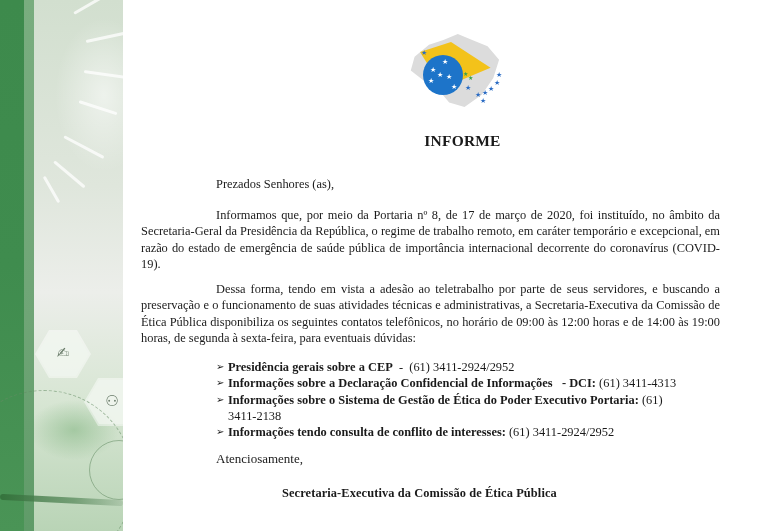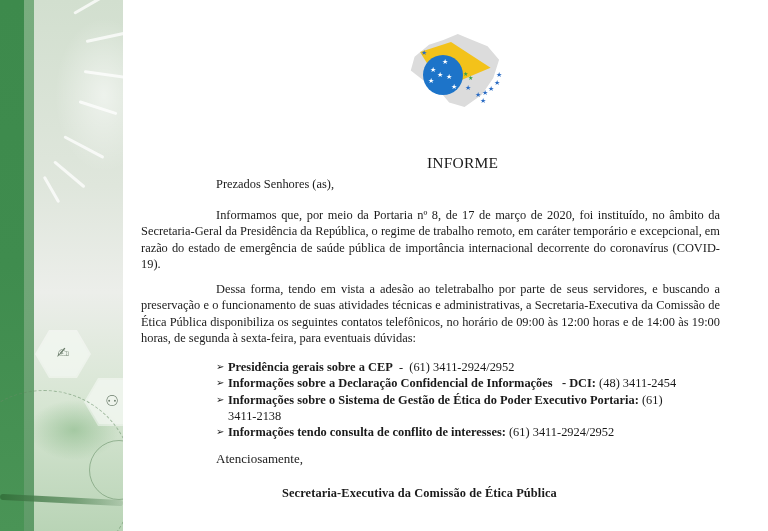--- a/index.html
+++ b/index.html
@@ -62,22 +62,22 @@
     .star.blue { color: #2b6cc4; }
     .star.green { color: #3aa04a; font-size: 6px; }
     .logo-text { position: absolute; left: 4px; top: 72px; white-space: nowrap; font-family: "Liberation Sans", "DejaVu Sans", sans-serif; color: #333333; }
     .logo-comissao { font-size: 12.5px; letter-spacing: -0.2px; }
     .logo-etica { font-size: 25px; color: #3aa04a; letter-spacing: -0.8px; margin-left: 3px; vertical-align: -2px; }
     .logo-publica { font-size: 17px; color: #333333; letter-spacing: -0.4px; vertical-align: -1px; }
 
     
     .doc { position: absolute; left: 141px; top: 0; width: 579px; }
     .title {
-      position: absolute; left: 0; width: 579px; top: 154px; text-align: center;
-      font-weight: normal; font-size: 15.5px; letter-spacing: 0.2px; padding-left: 64px;
+      position: absolute; left: 0; width: 579px; top: 132px; text-align: center;
+      font-weight: bold; font-size: 15.5px; letter-spacing: 0.2px; padding-left: 64px;
     }
     .p { position: absolute; left: 0; width: 579px; font-size: 12.4px; line-height: 16.3px; text-align: justify; }
     .p .indent { display: inline-block; width: 75px; }
     .greeting { left: 75px; top: 176px; }
     .para1 { top: 207px; }
     .para2 { top: 281px; }
     .contacts { position: absolute; left: 75px; top: 359px; width: 504px; font-size: 12.4px; line-height: 16.3px; }
     .contact-item { position: relative; padding-left: 12px; }
     .contact-item .arrow { position: absolute; left: 0; top: 0; font-family: "DejaVu Sans", sans-serif; font-size: 10px; }
     .contact-item .label { font-weight: bold; }
@@ -144,21 +144,21 @@
 
   <div class="p para2"><span class="indent"></span><span>Dessa forma, tendo em vista a adesão ao teletrabalho por parte de seus servidores, e buscando a preservação e o funcionamento de suas atividades técnicas e administrativas, a Secretaria-Executiva da Comissão de Ética Pública disponibiliza os seguintes contatos telefônicos, no horário de 09:00 às 12:00 horas e de 14:00 às 19:00 horas, de segunda à sexta-feira, para eventuais dúvidas:</span></div>
 
   <div class="contacts">
     <div class="contact-item">
       <span class="arrow">➢</span>
       <span class="label">Presidência gerais sobre a CEP</span><span style="white-space:pre;">  -  </span><span>(61) 3411-2924/2952</span>
     </div>
     <div class="contact-item">
       <span class="arrow">➢</span>
-      <span class="label" style="white-space:pre;">Informações sobre a Declaração Confidencial de Informações   - DCI:</span><span style="white-space:pre;"> </span><span>(48) 3411-2454</span>
+      <span class="label" style="white-space:pre;">Informações sobre a Declaração Confidencial de Informações   - DCI:</span><span style="white-space:pre;"> </span><span>(61) 3411-4313</span>
     </div>
     <div class="contact-item" style="padding-right:40px;">
       <span class="arrow">➢</span>
       <span class="label">Informações sobre o Sistema de Gestão de Ética do Poder Executivo Portaria:</span><span style="white-space:pre;"> </span><span>(61) 3411-2138</span>
     </div>
     <div class="contact-item">
       <span class="arrow">➢</span>
       <span class="label">Informações tendo consulta de conflito de interesses:</span><span style="white-space:pre;"> </span><span>(61) 3411-2924/2952</span>
     </div>
   </div>

